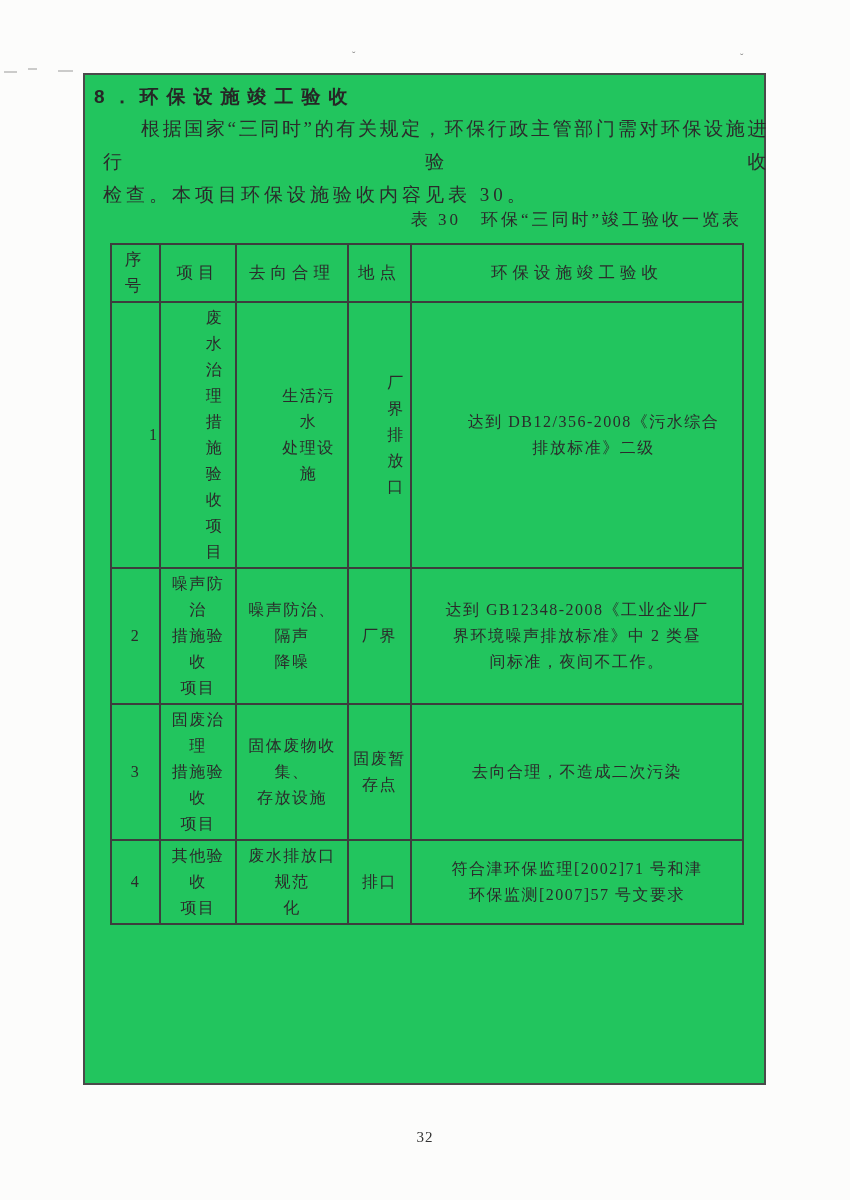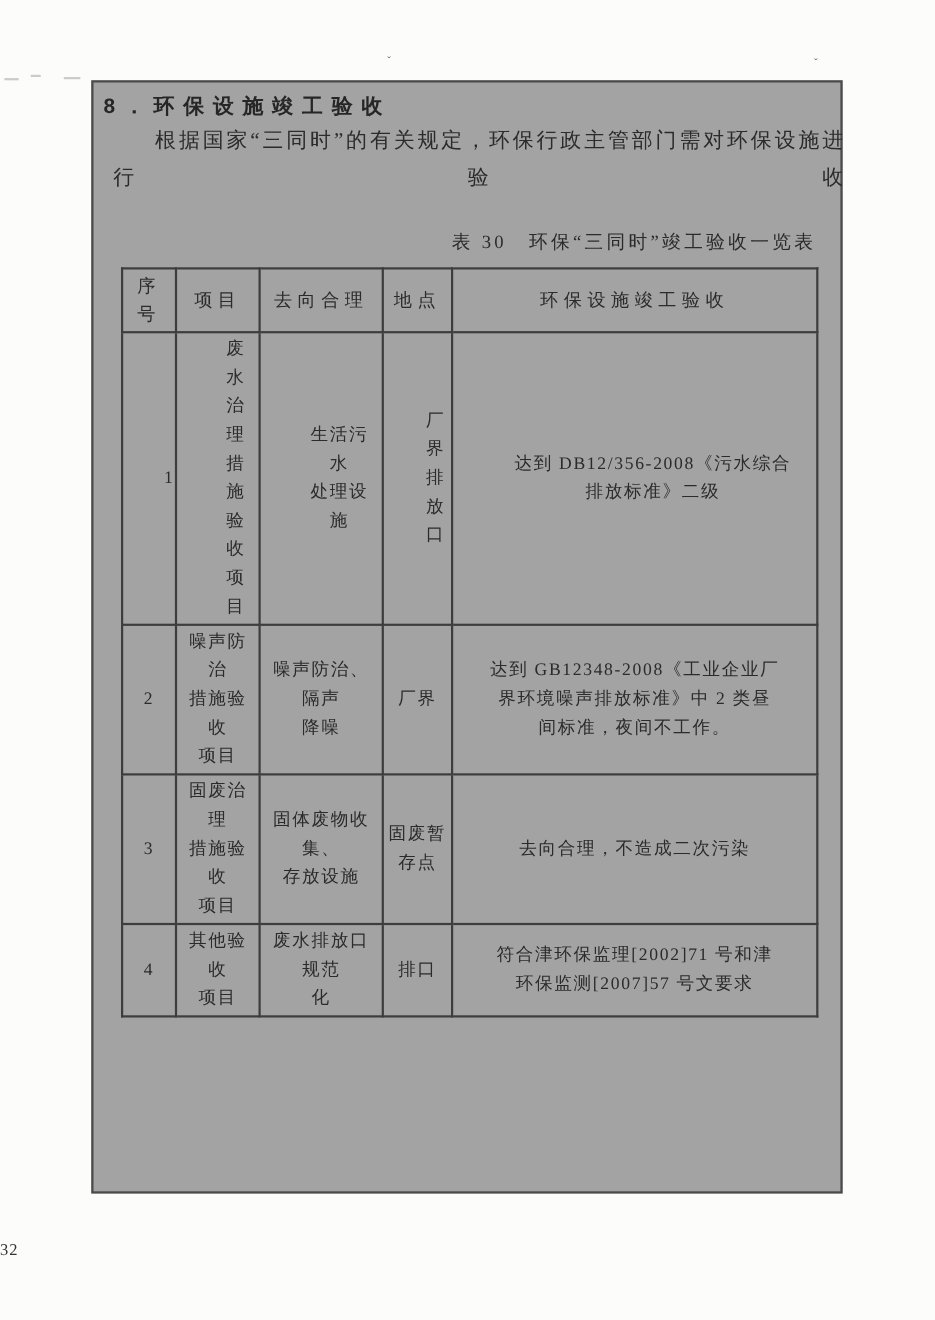--- a/index.html
+++ b/index.html
@@ -9,21 +9,21 @@
     font-family: "Liberation Serif", "DejaVu Serif", serif;
     color: #2b2b2b;
     position: relative;
     overflow: hidden;
   }
   .page-frame {
     position: absolute;
     left: 83px; top: 73px;
     width: 683px; height: 1012px;
     border: 2px solid #4a4a4a;
-    background: #a3a3a3;
+    background: #22c55e;
   }
   .section-heading {
     position: absolute;
     left: 9px; top: 9px;
     font-family: "Liberation Sans", "DejaVu Sans", sans-serif;
     font-size: 19px;
     font-weight: bold;
     letter-spacing: 8px;
     color: #262626;
     white-space: nowrap;
@@ -84,21 +84,21 @@
   table.v-table td { letter-spacing: 1.5px; }
   td.req-cell { letter-spacing: 1px; line-height: 27px; }
   tr.row-1 td { height: 79px; padding-left: 37px; }
   tr.row-2 td { height: 85px; }
   tr.row-3 td { height: 78px; }
   tr.row-4 td { height: 66px; }
   .page-number {
     position: absolute;
     left: 0; top: 1129px;
     width: 850px;
-    text-align: left;
+    text-align: center;
     font-size: 15px;
     color: #333;
     letter-spacing: 1px;
   }
   
   .speckle { position: absolute; background: #8a8a8a; opacity: 0.55; }
   .speckle.tick { width: 5px; height: 7px; background: none; color: #555; font-size: 10px; opacity: 0.8; }
   .dash { position: absolute; height: 2px; background: #9a9a9a; opacity: 0.5; }
 </style>
 </head>
@@ -110,20 +110,21 @@
 <div class="speckle tick" style="left:352px;top:50px;">ˇ</div>
 <div class="speckle tick" style="left:740px;top:52px;">ˇ</div>
 <div class="speckle" style="left:141px;top:388px;width:3px;height:3px;"></div>
 
 <div class="page-frame">
 
   <div class="section-heading">8．环保设施竣工验收</div>
 
   <div class="para">
     <div class="para-line line1">根据国家“三同时”的有关规定，环保行政主管部门需对环保设施进行验收</div>
+    <div class="para-line line2">检查。本项目环保设施验收内容见表 30。</div>
   </div>
 
   <div class="table-title">表 30　环保“三同时”竣工验收一览表</div>
 
   <table class="v-table">
     <colgroup>
       <col style="width:49px;">
       <col style="width:76px;">
       <col style="width:112px;">
       <col style="width:63px;">

